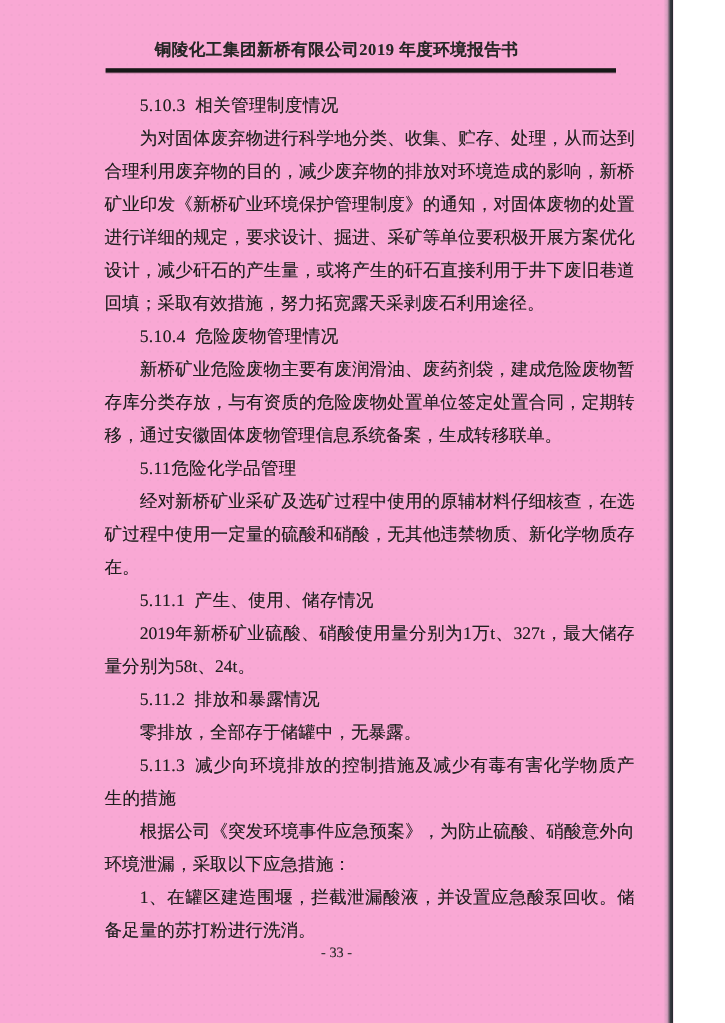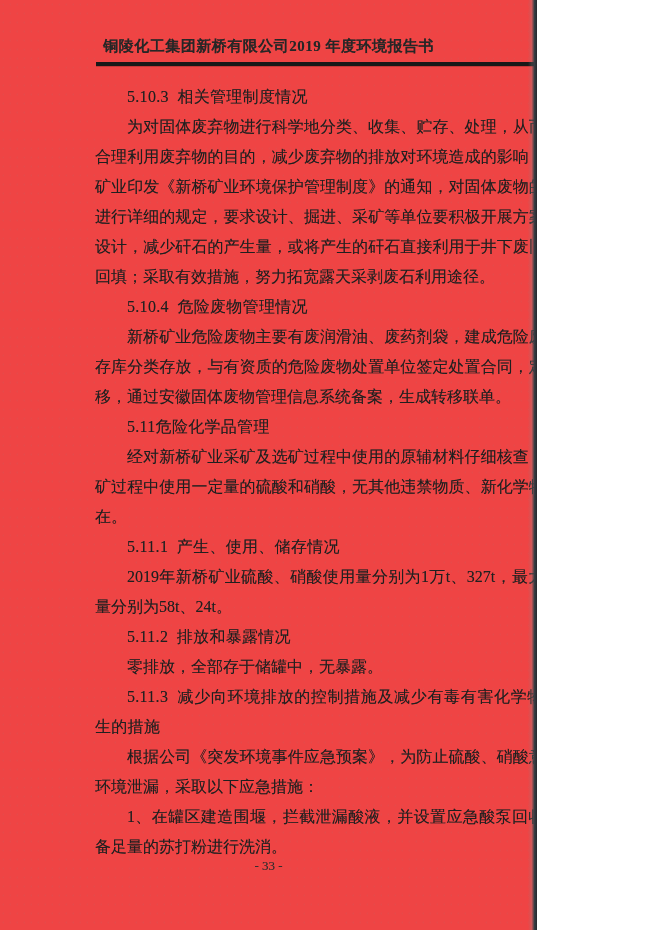--- a/index.html
+++ b/index.html
@@ -2,23 +2,23 @@
 <html lang="zh"><head>
 <meta charset="utf-8">
 <style>
   html, body {
     margin: 0;
     padding: 0;
     background: #ffffff;
   }
   .page {
     position: relative;
-    width: 537px;
+    width: 612px;
     height: 930px;
-    background: #ef4444;
+    background: #f9a8d4;
     overflow: hidden;
     font-family: "Liberation Serif", "DejaVu Serif", serif;
     color: #222222;
   }
   
   .page::before {
     content: "";
     position: absolute;
     inset: 0;
     background:

